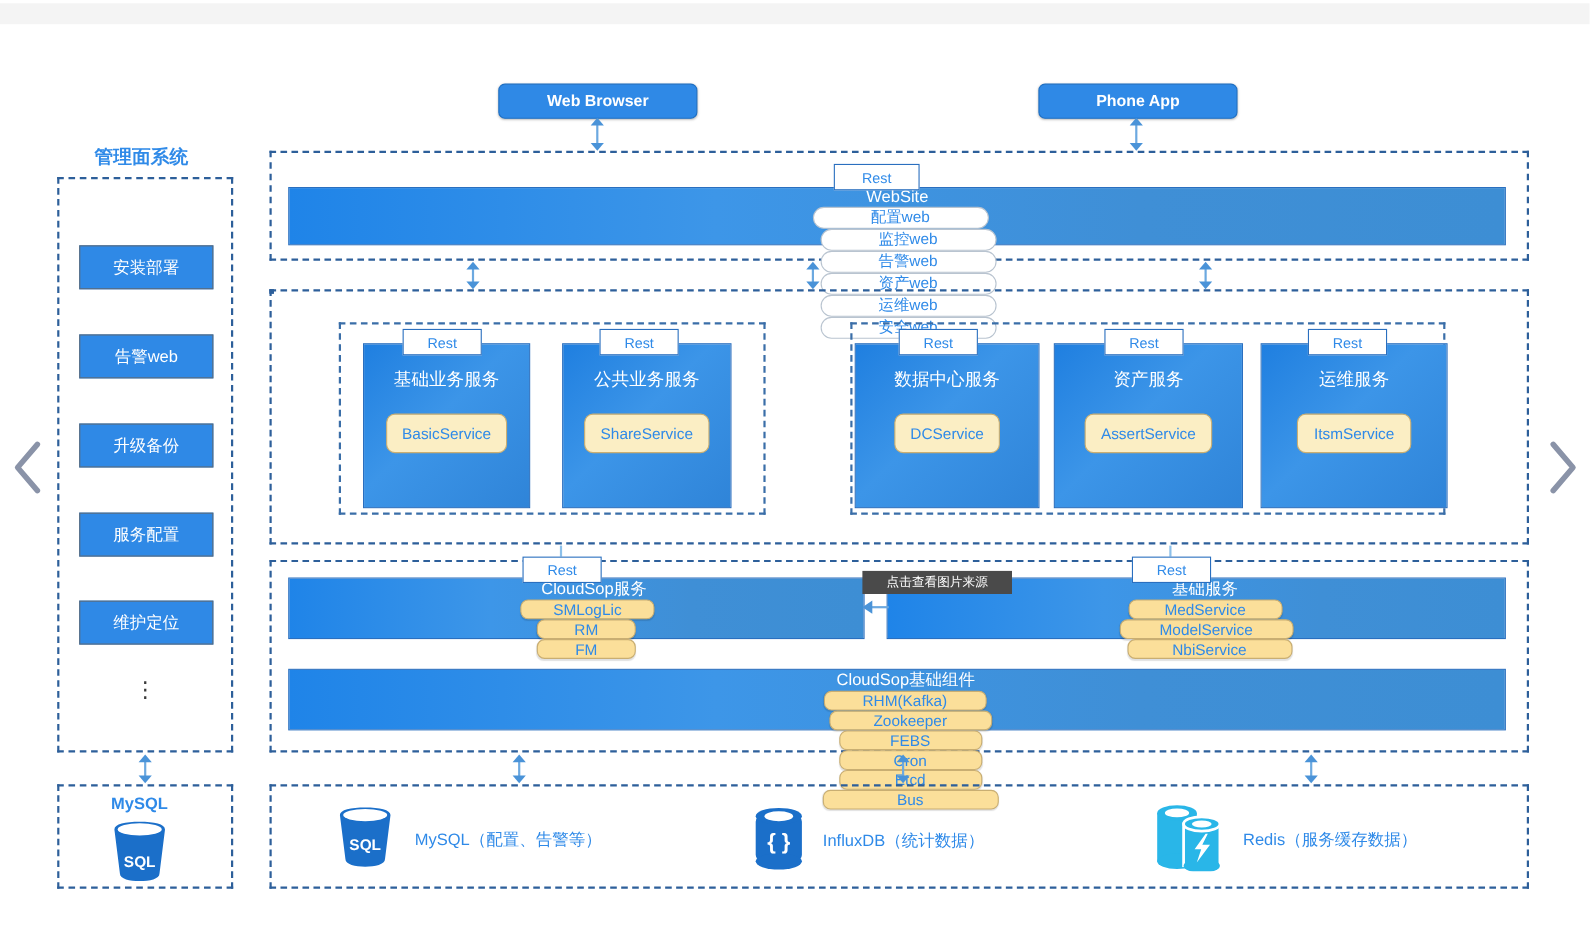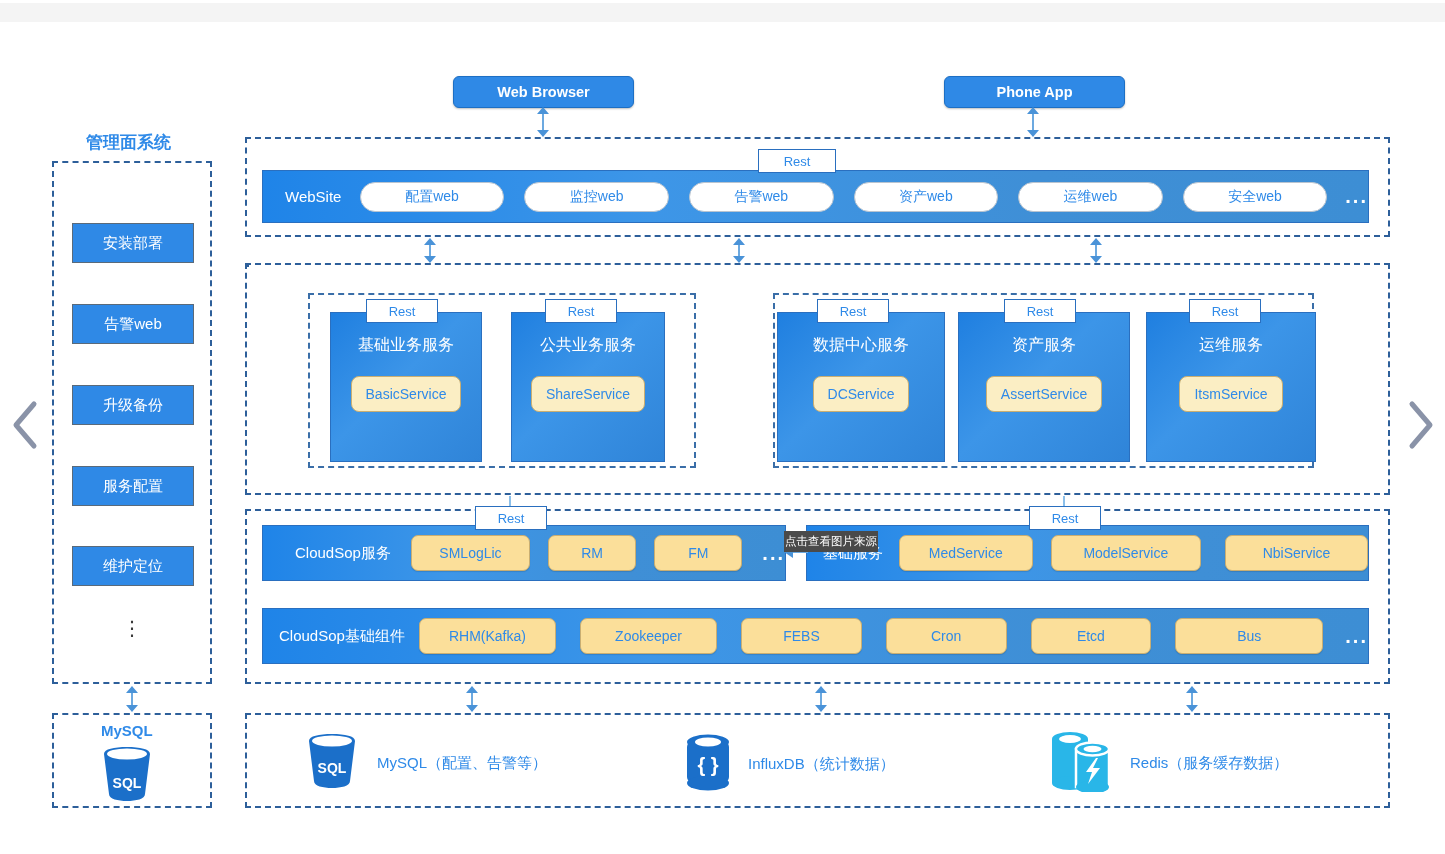--- a/index.html
+++ b/index.html
@@ -37,20 +37,21 @@
     color:#fff;font-size:15px;
     display:flex;align-items:center;justify-content:center;
   }
   .vdots{position:absolute;color:#3a3a3a;font-size:20px;letter-spacing:0;line-height:8px;text-align:center;}
 
   
   .band{
     position:absolute;border:1px solid #2a6fbf;
     display:flex;align-items:center;
     background:linear-gradient(90deg,#1f84e8 0%,#3d96e8 35%,#3f8fd6 70%,#3d8ed4 100%);
+    flex-direction:column;
   }
   .band-label{color:#ffffff;font-size:15px;white-space:nowrap;}
   .pill{
     height:28px;border-radius:16px;background:#ffffff;border:1px solid #b9c4d0;
     color:#2f8ae8;font-size:14px;display:flex;align-items:center;justify-content:center;
     white-space:nowrap;padding:0 14px;
   }
   .chip{
     height:34px;border-radius:7px;background:#fbdf9a;border:1px solid #c9ae72;
     color:#2f8ae8;font-size:14px;display:flex;align-items:center;justify-content:center;
@@ -91,21 +92,21 @@
   .arrow-left .line{position:absolute;top:5px;left:8px;right:0;height:2px;background:#6ca9e0;}
   .arrow-left .lf{position:absolute;top:0;left:0;width:0;height:0;border-top:6px solid transparent;border-bottom:6px solid transparent;border-right:9px solid #4a93d8;}
 
   
   .db-item{position:absolute;display:flex;align-items:center;}
   .db-label{color:#2f8ae8;font-size:15px;margin-left:16px;white-space:nowrap;}
 
   
   .tooltip{
     position:absolute;background:#4a4a4a;color:#ffffff;font-size:11.5px;
-    padding:3px 1px;white-space:nowrap;z-index:40;margin-top:12px;
+    padding:3px 22px;white-space:nowrap;z-index:40;
   }
 </style>
 </head>
 <body>
 
 <div id="topbar"></div>
 
 <div id="stage">
 
   <div class="chev" style="left:8px;top:398px;">

